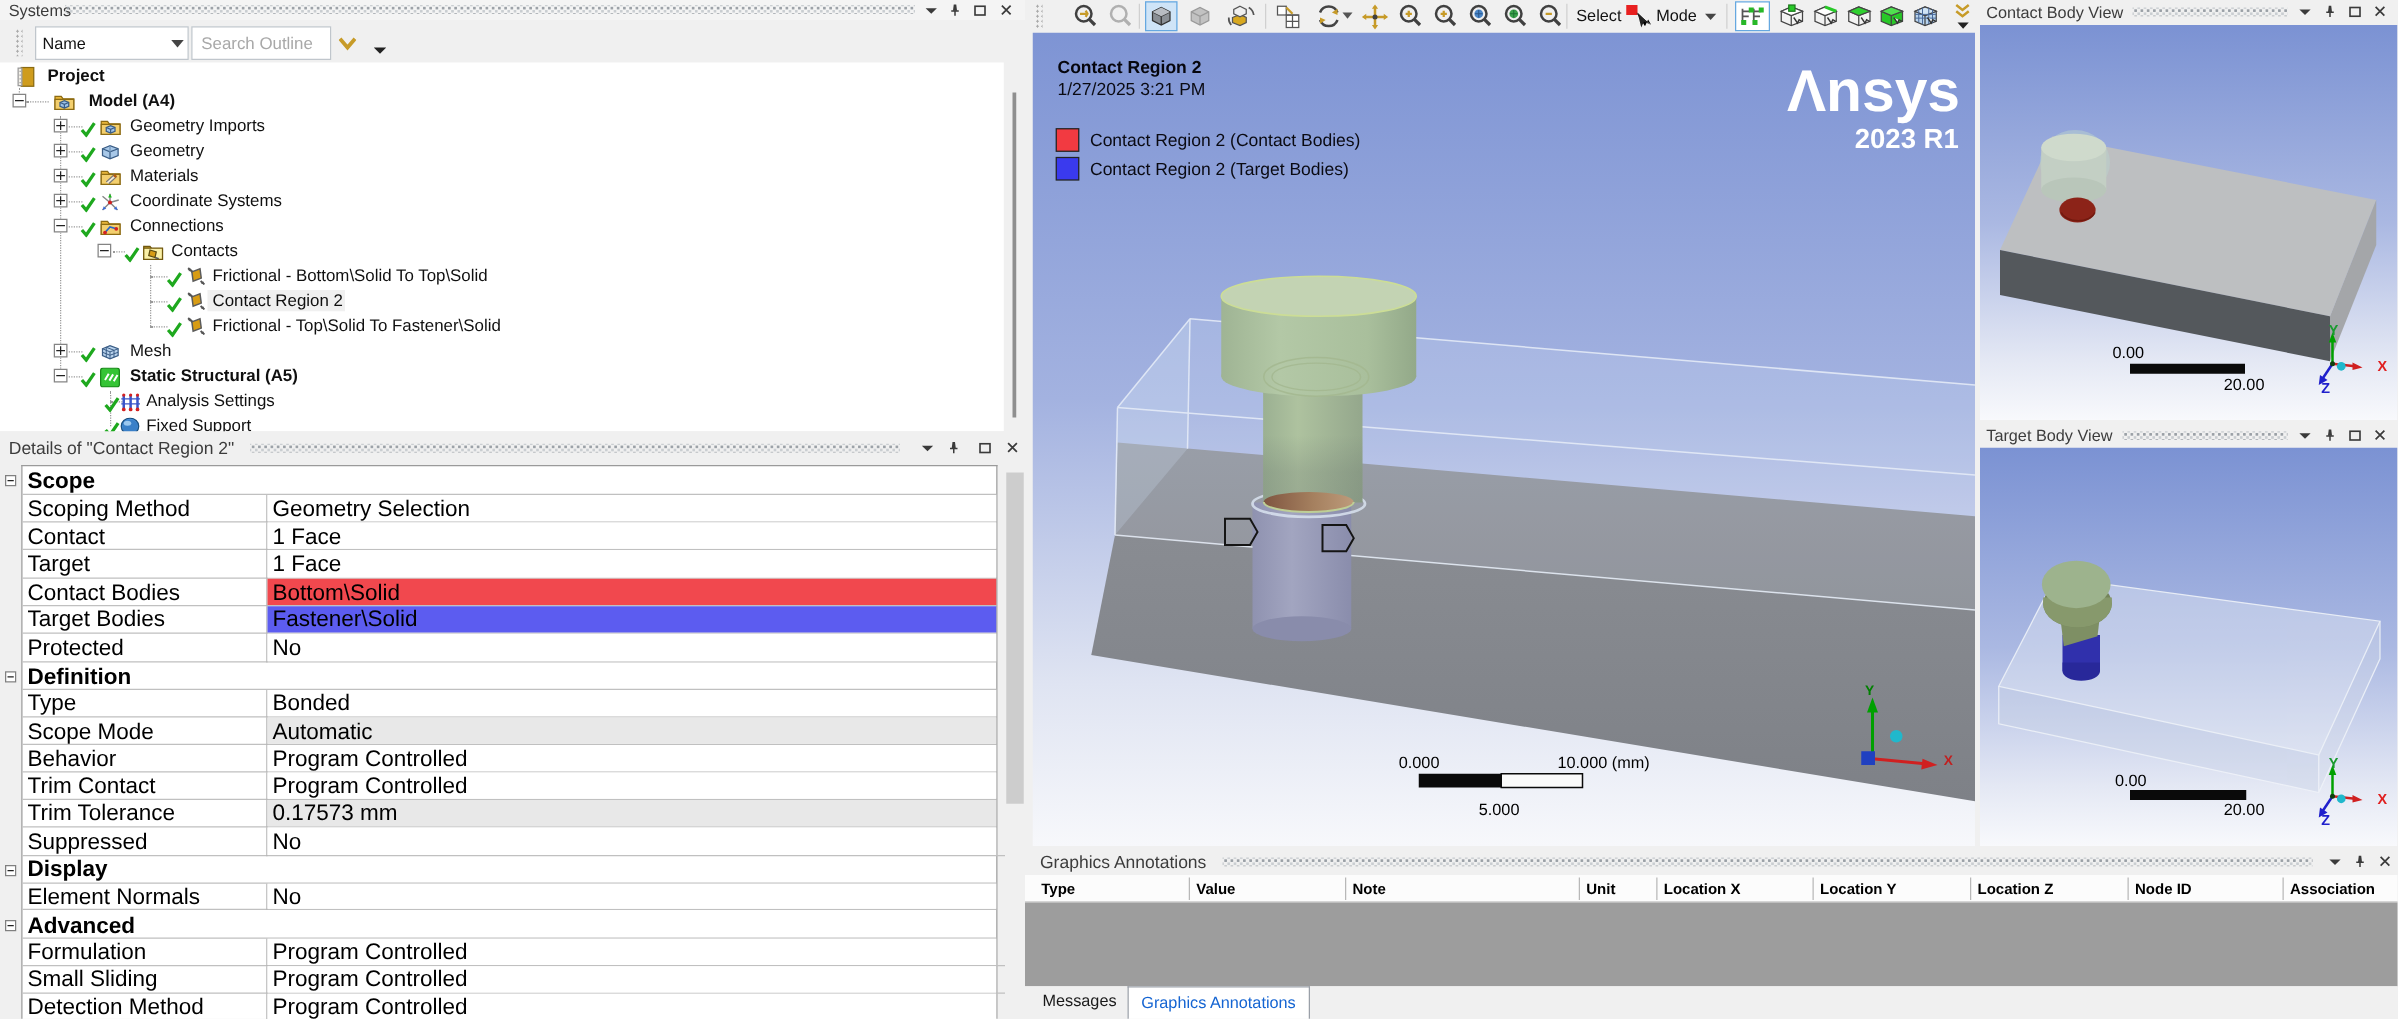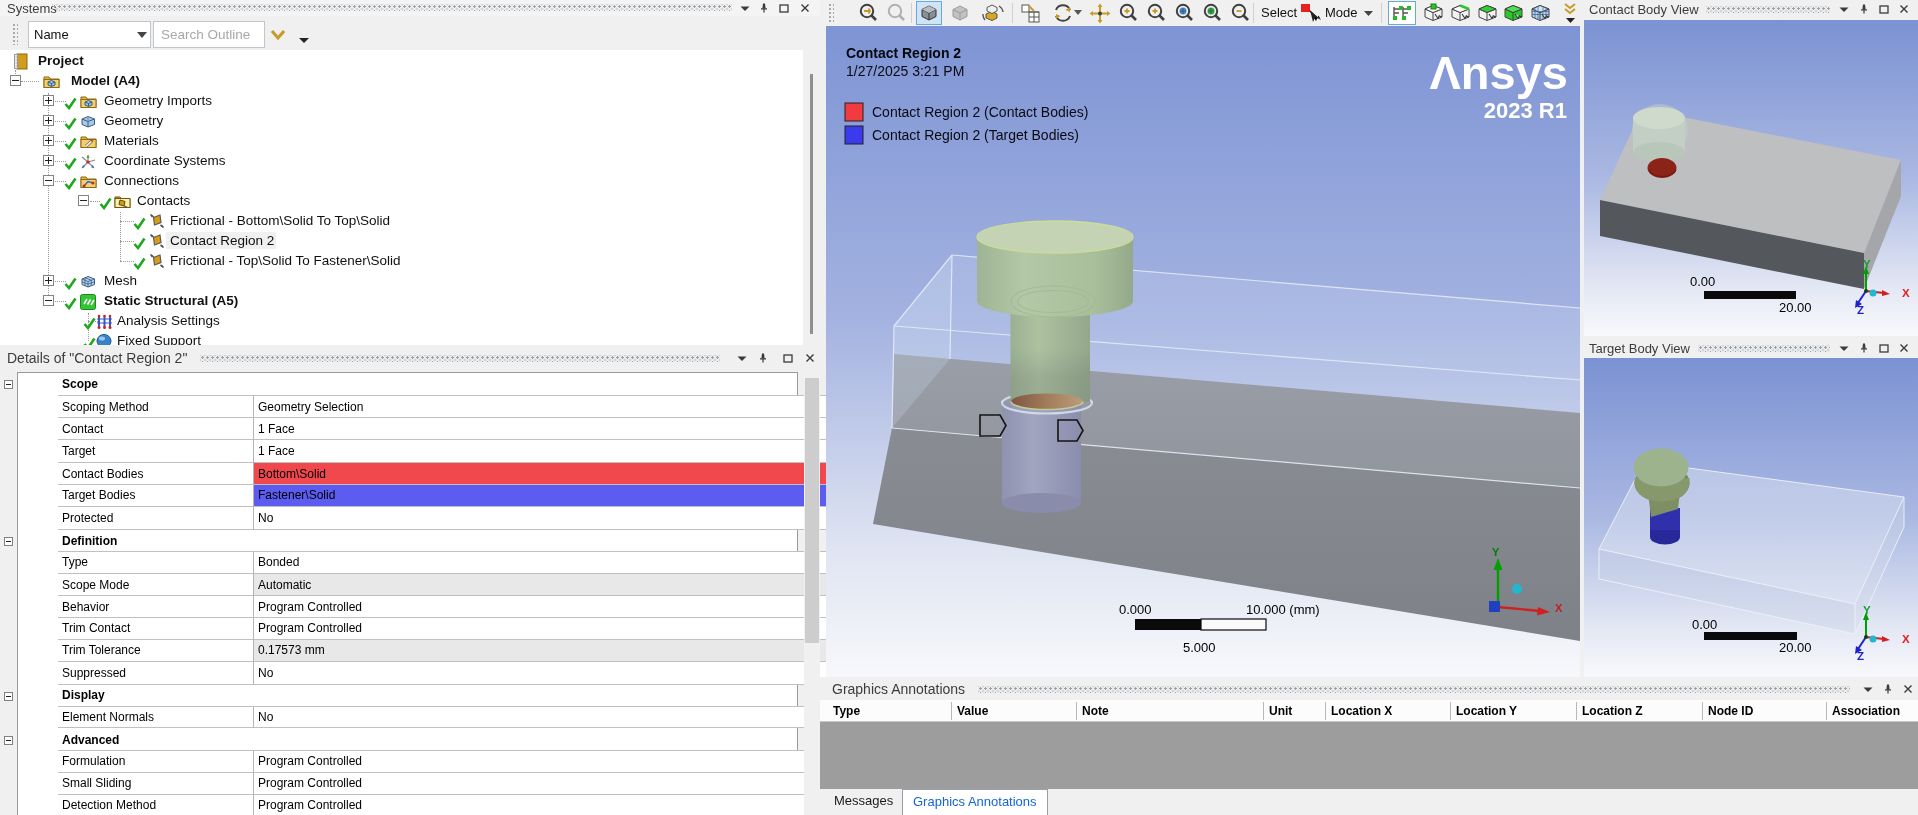--- a/index.html
+++ b/index.html
@@ -9,21 +9,21 @@
 .ptxt{position:absolute;font-size:13px;color:#3c3c3c;white-space:nowrap;}
 .dots{position:absolute;height:7px;
  background-image:radial-gradient(#9aa0a6 1px,transparent 1.1px),radial-gradient(#c9cdd1 1px,transparent 1.1px);
  background-size:5px 5px,5px 5px;background-position:0 0,2.5px 2.5px;}
 .trow{position:absolute;font-size:13.5px;color:#101010;white-space:nowrap;height:20px;line-height:20px;}
 .b{font-weight:bold;}
 .ebox{position:absolute;width:11px;height:11px;background:#fff;border:1px solid #848484;}
 .ebox:before{content:"";position:absolute;left:1px;top:4px;width:7px;height:1px;background:#222;}
 .ebox.p:after{content:"";position:absolute;left:4px;top:1px;width:1px;height:7px;background:#222;}
 .chk{position:absolute;width:13px;height:13px;}
-.drow{position:absolute;font-size:12px;color:#000;margin-left:40px;}
+.drow{position:absolute;font-size:18px;color:#000;}
 .dlab{position:absolute;left:4px;top:0;line-height:inherit;white-space:nowrap;}
 .dval{position:absolute;left:200px;top:0;line-height:inherit;white-space:nowrap;}
 .vline{position:absolute;width:0;border-left:1px dotted #9a9a9a;}
 .hline{position:absolute;height:0;border-top:1px dotted #9a9a9a;}
 .tbtn{position:absolute;top:0;height:26px;}
 svg{display:block;}
 </style></head>
 <body>
 
 <div class="ptitle" style="left:0;top:0;width:820px;height:16px;"></div>

